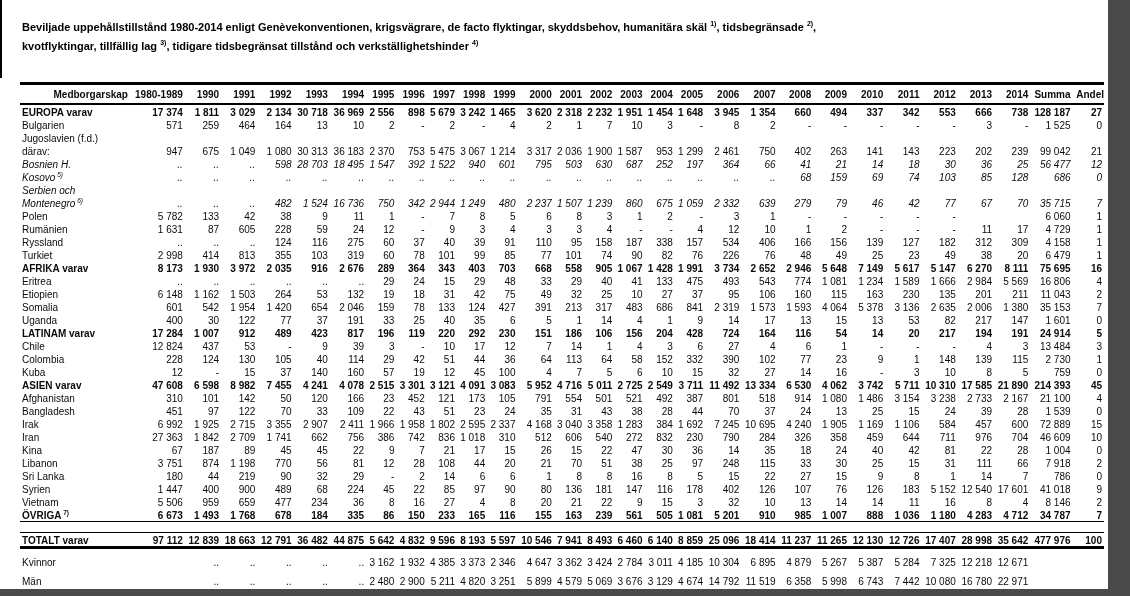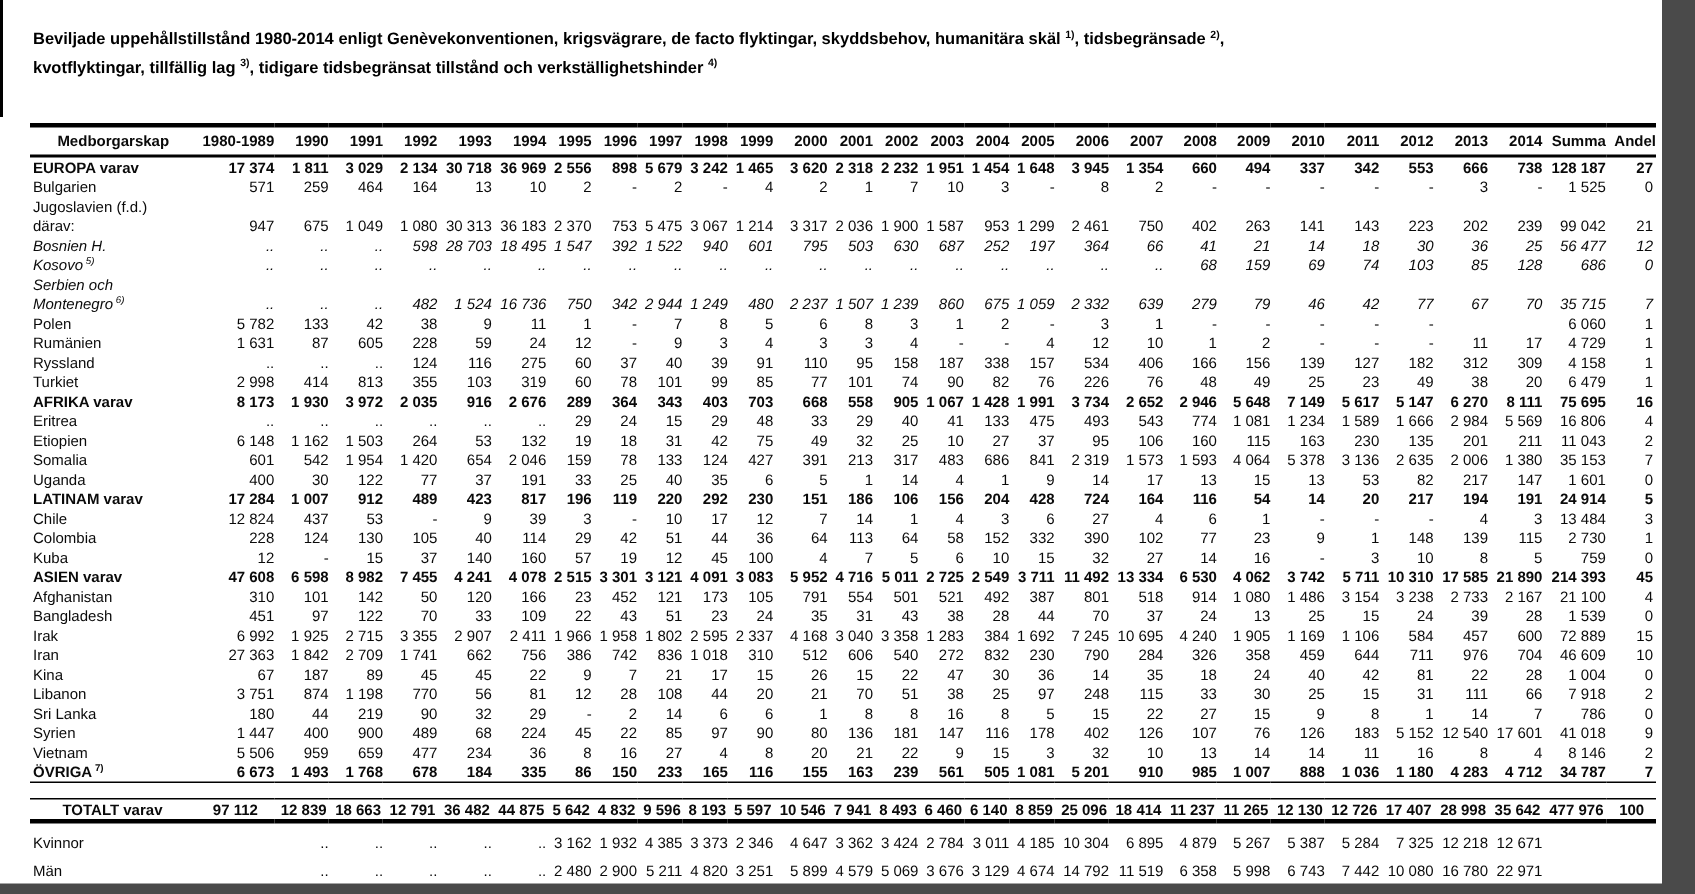--- a/index.html
+++ b/index.html
@@ -5,30 +5,30 @@
   html,body{margin:0;padding:0;}
   .screen{position:relative;width:1130px;height:596px;background:#4a4a4a;overflow:hidden;
           font-family:"Liberation Sans","DejaVu Sans",sans-serif;color:#000;}
   .page{position:absolute;left:0;top:0;width:1108px;height:589px;background:#ffffff;}
   .left-tick{position:absolute;left:0;top:0;width:2px;height:78px;background:#000;}
   .title{position:absolute;left:22px;top:16px;font-size:11px;font-weight:bold;line-height:16px;}
   .title sup{font-size:7px;}
   table{position:absolute;left:20px;top:82px;width:1084px;border-collapse:collapse;table-layout:auto;}
   th,td{font-size:10px;padding:0 0 0 3px;text-align:right;white-space:nowrap;vertical-align:bottom;color:#0a0a0a;}
   thead th{border-top:3px solid #000;border-bottom:1px solid #000;font-weight:bold;height:18px;vertical-align:middle;}
-  thead th.label{text-align:center;}
+  thead th.label{text-align:right;}
   td.label{text-align:left;padding-left:2px;min-width:98px;}
   td.label sup{font-size:6.5px;}
   tbody td{height:13px;}
   tbody tr.first td{border-top:2px solid #000000;}
   tr.bold td{font-weight:bold;}
   tr.italic td{font-style:italic;}
   tr.rule-below td{border-bottom:1px solid #000;}
   tr.rule-above td{border-top:1px solid #000;}
-  tr.thick-below td{border-bottom:3px solid #000;text-align:center;}
+  tr.thick-below td{border-bottom:3px solid #000;}
   tr.spacer td{height:10px;}
   tr.gap-above td{padding-top:6px;}
   td:last-child{padding-right:2px;}
 </style>
 </head>
 <body>
 
 <div class="screen">
   <div class="page">
     <div class="title">

